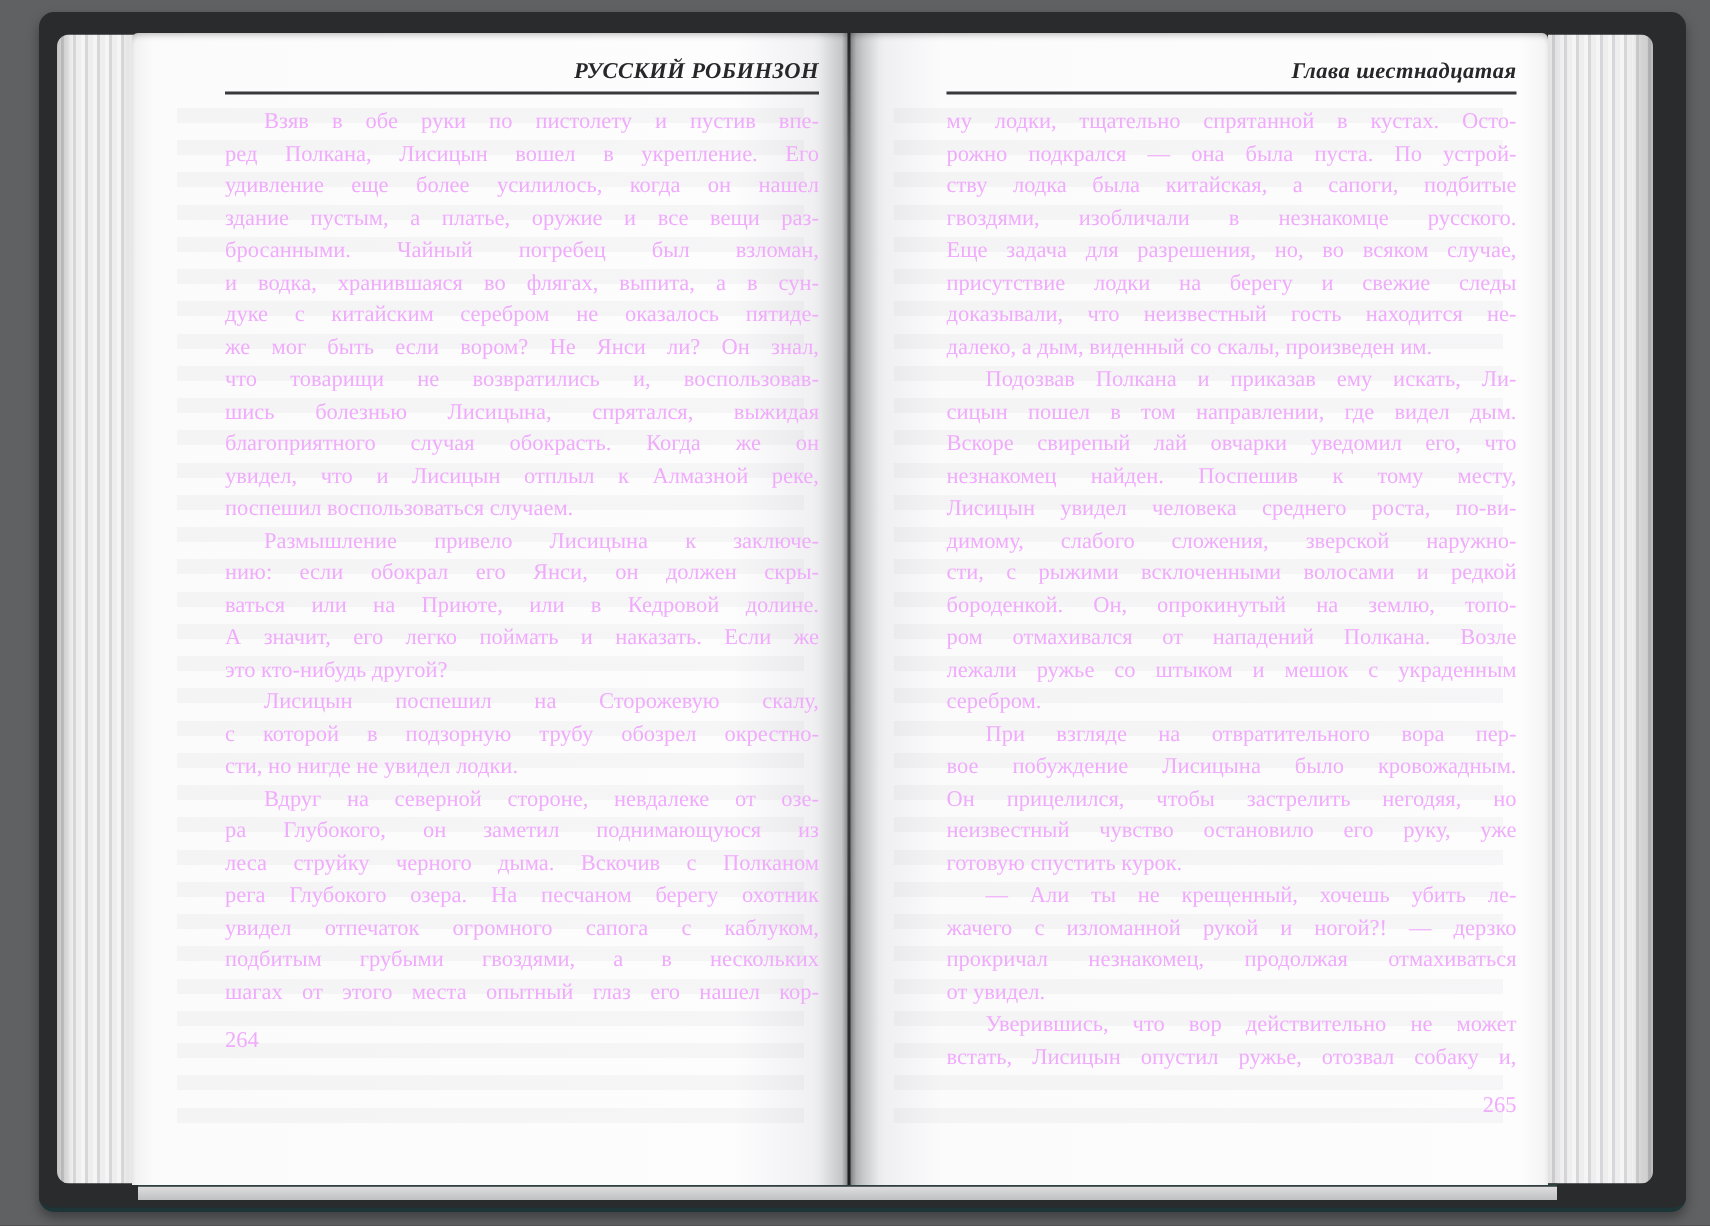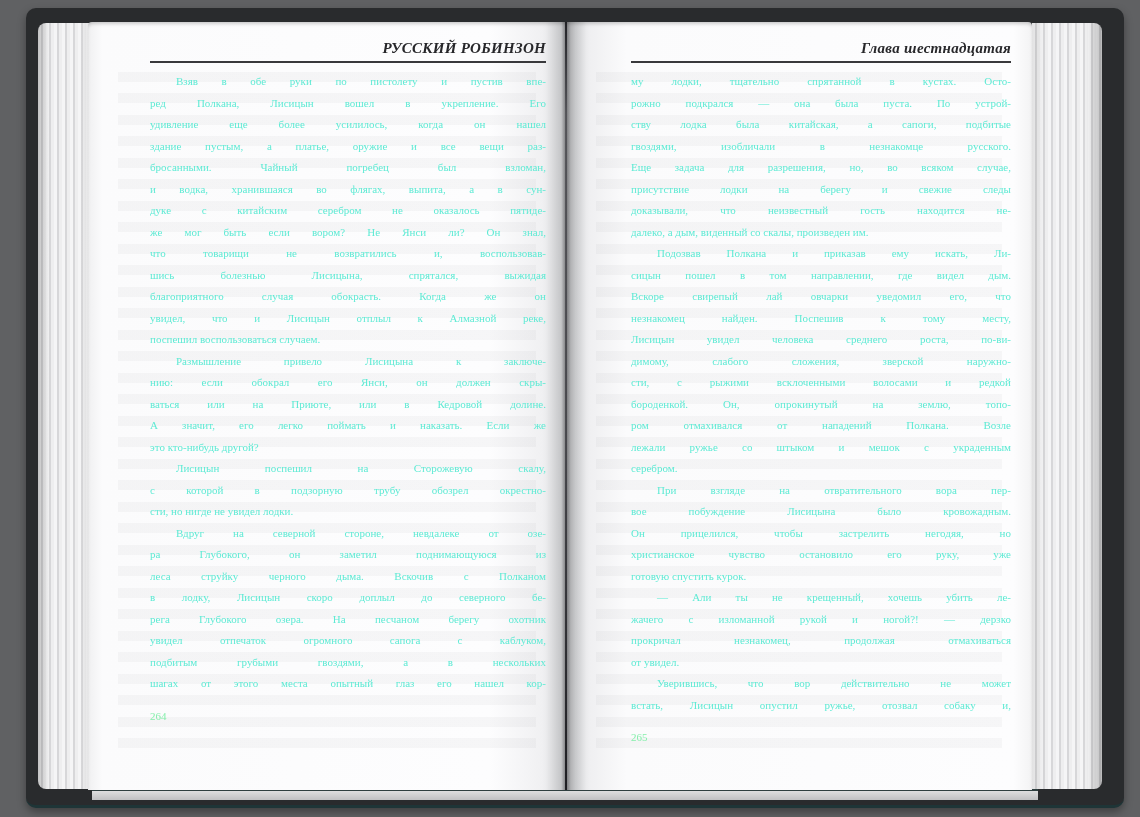--- a/index.html
+++ b/index.html
@@ -74,31 +74,31 @@
   .col-right { left: 608px; width: 380px; margin-left: 23px; }
 
   .rh {
     font-size: 15px; line-height: 20px; font-style: italic; font-weight: bold;
     color: #27272a; letter-spacing: .3px;
   }
   .rh-left { text-align: right; }
   .rh-right { text-align: right; }
   .rule { height: 2px; background: #39393c; margin-top: 3px; }
 
-  .body-text { margin-top: 8px; font-size: 11px; line-height: 21.5px; color: #5eead4; }
+  .body-text { margin-top: 8px; font-size: 15px; line-height: 21.5px; color: #f0abfc; }
   .tline {
     height: 21.5px; overflow: hidden;
     text-align: justify; text-align-last: justify;
   }
   .tline.indent { text-indent: 26px; }
   .tline.pend { text-align-last: left; }
 
-  .pn { margin-top: 11px; font-size: 11px; line-height: 20px; color: #86efac; }
+  .pn { margin-top: 11px; font-size: 15px; line-height: 20px; color: #f0abfc; }
   .pn-left { text-align: left; }
-  .pn-right { text-align: left; }
+  .pn-right { text-align: right; }
 </style>
 </head>
 <body>
 
 <div class="scene">
 
   <div class="cover"></div>
 
   <div class="edges left"></div>
   <div class="edges right"></div>
@@ -130,21 +130,20 @@
         <div class="tline">нию: если обокрал его Янси, он должен скры-</div>
         <div class="tline">ваться или на Приюте, или в Кедровой долине.</div>
         <div class="tline">А значит, его легко поймать и наказать. Если же</div>
         <div class="tline pend">это кто-нибудь другой?</div>
         <div class="tline indent">Лисицын поспешил на Сторожевую скалу,</div>
         <div class="tline">с которой в подзорную трубу обозрел окрестно-</div>
         <div class="tline pend">сти, но нигде не увидел лодки.</div>
         <div class="tline indent">Вдруг на северной стороне, невдалеке от озе-</div>
         <div class="tline">ра Глубокого, он заметил поднимающуюся из</div>
         <div class="tline">леса струйку черного дыма. Вскочив с Полканом</div>
-        <div class="tline">в лодку, Лисицын скоро доплыл до северного бе-</div>
         <div class="tline">рега Глубокого озера. На песчаном берегу охотник</div>
         <div class="tline">увидел отпечаток огромного сапога с каблуком,</div>
         <div class="tline">подбитым грубыми гвоздями, а в нескольких</div>
         <div class="tline">шагах от этого места опытный глаз его нашел кор-</div>
       </div>
     <div class="pn pn-left">264</div>
   </div>
 
   <div class="col col-right">
     <div class="rh rh-right">Глава шестнадцатая</div>
@@ -165,21 +164,21 @@
         <div class="tline">Лисицын увидел человека среднего роста, по-ви-</div>
         <div class="tline">димому, слабого сложения, зверской наружно-</div>
         <div class="tline">сти, с рыжими всклоченными волосами и редкой</div>
         <div class="tline">бороденкой. Он, опрокинутый на землю, топо-</div>
         <div class="tline">ром отмахивался от нападений Полкана. Возле</div>
         <div class="tline">лежали ружье со штыком и мешок с украденным</div>
         <div class="tline pend">серебром.</div>
         <div class="tline indent">При взгляде на отвратительного вора пер-</div>
         <div class="tline">вое побуждение Лисицына было кровожадным.</div>
         <div class="tline">Он прицелился, чтобы застрелить негодяя, но</div>
-        <div class="tline">христианское чувство остановило его руку, уже</div>
+        <div class="tline">неизвестный чувство остановило его руку, уже</div>
         <div class="tline pend">готовую спустить курок.</div>
         <div class="tline indent">— Али ты не крещенный, хочешь убить ле-</div>
         <div class="tline">жачего с изломанной рукой и ногой?! — дерзко</div>
         <div class="tline">прокричал незнакомец, продолжая отмахиваться</div>
         <div class="tline pend">от увидел.</div>
         <div class="tline indent">Уверившись, что вор действительно не может</div>
         <div class="tline">встать, Лисицын опустил ружье, отозвал собаку и,</div>
       </div>
     <div class="pn pn-right">265</div>
   </div>

